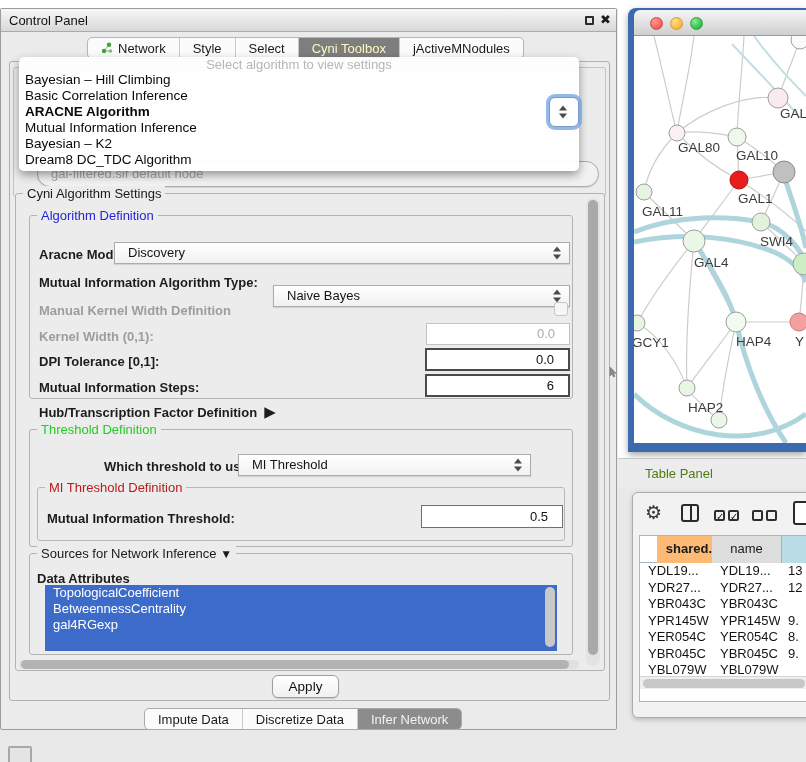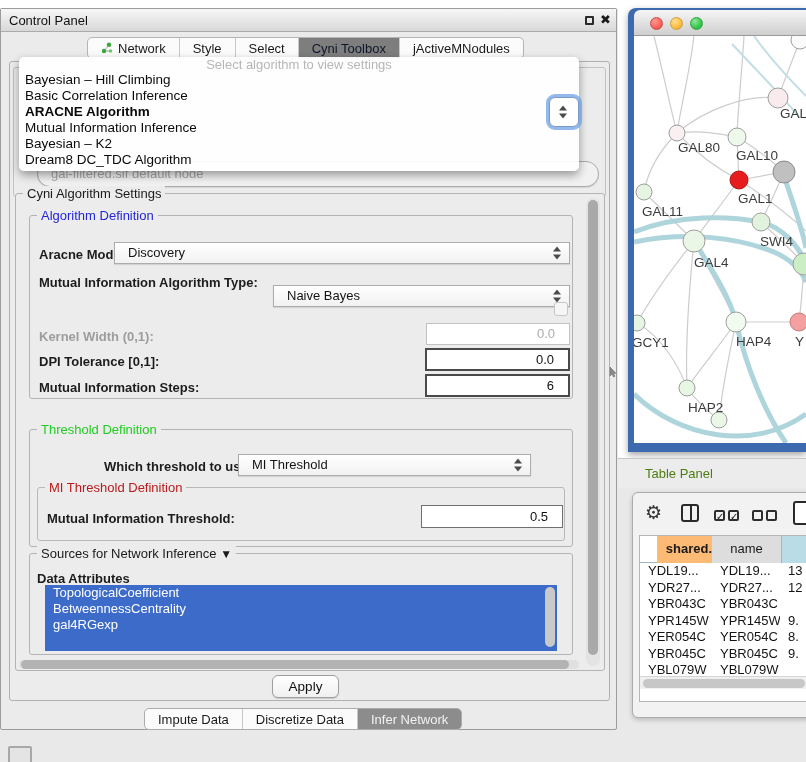--- a/index.html
+++ b/index.html
@@ -15,21 +15,21 @@
          font-size:13px;color:#141414;line-height:20px;padding-left:13px;
          box-shadow:0 1px 1px rgba(0,0,0,.10);white-space:nowrap;}
   .spin{position:absolute;right:7px;top:50%;transform:translateY(-50%);width:9px;height:13px;}
   .spin:before,.spin:after{content:"";position:absolute;left:0;border-left:4.5px solid transparent;border-right:4.5px solid transparent;}
   .spin:before{top:0;border-bottom:5px solid #4a4a4a;}
   .spin:after{bottom:0;border-top:5px solid #4a4a4a;}
   .field{background:#fff;font-size:13px;color:#111;text-align:right;padding-right:14px;white-space:nowrap;}
   .popitem{height:16px;line-height:16px;font-size:13.5px;padding-left:6px;color:#0a0a0a;white-space:nowrap;}
   .tab{display:inline-block;height:22px;line-height:22px;padding:0 13px;font-size:13px;color:#1a1a1a;
        border-right:1px solid #c9c9c9;white-space:nowrap;}
-  .seltab{background:#7E7E7E;color:#0f172a;}
+  .seltab{background:#7E7E7E;color:#fef9c3;}
   .listitem{height:16px;line-height:16px;padding-left:8px;font-size:13px;color:#fff;white-space:nowrap;}
   .cell{font-size:13px;color:#141414;white-space:nowrap;overflow:hidden;}
   .hcell{font-size:13px;color:#1a1a1a;text-align:center;line-height:26px;border-right:1px solid #9fb7bf;}
   .trow{height:16.5px;line-height:16.5px;}
   .ckbox{width:11px;height:11px;border:2px solid #2e2e2e;border-radius:2px;font-size:10px;line-height:9px;text-align:center;color:#1a1a1a;}
 </style>
 </head>
 <body>
 
 <div id="root">
@@ -84,31 +84,33 @@
 
     <div class="abs groupbox" style="left:28px;top:206px;width:544px;height:184px;"></div>
     <div class="abs gtitle" style="left:36px;top:199px;color:#2424D8;">Algorithm Definition</div>
 
     <div class="abs lbl" style="left:38px;top:238px;">Aracne Mode:</div>
     <div class="abs combo" style="left:113px;top:233px;width:456px;height:22px;"><span>Discovery</span><span class="spin"></span></div>
 
     <div class="abs lbl" style="left:38px;top:266px;">Mutual Information Algorithm Type:</div>
     <div class="abs combo" style="left:272px;top:276px;width:297px;height:22px;"><span>Naive Bayes</span><span class="spin"></span></div>
 
+    <div class="abs lbl dis" style="left:38px;top:294px;">Manual Kernel Width Definition</div>
     <div class="abs" style="left:553px;top:293px;width:14px;height:14px;background:#F6F6F6;border:1px solid #C6C6C6;border-radius:3px;"></div>
 
     <div class="abs lbl dis" style="left:38px;top:320px;">Kernel Width (0,1):</div>
     <div class="abs field" style="left:425px;top:314px;width:144px;height:22px;line-height:20px;border:1px solid #C2C2C2;color:#ABABAB;">0.0</div>
 
     <div class="abs lbl" style="left:38px;top:345px;">DPI Tolerance [0,1]:</div>
     <div class="abs field" style="left:424px;top:339px;width:145px;height:23px;line-height:19px;border:2px solid #4A4A4A;">0.0</div>
 
     <div class="abs lbl" style="left:38px;top:371px;">Mutual Information Steps:</div>
     <div class="abs field" style="left:424px;top:365px;width:145px;height:23px;line-height:19px;border:2px solid #4A4A4A;">6</div>
 
+    <div class="abs lbl" style="left:38px;top:394px;"><span>Hub/Transcription Factor Definition</span>&nbsp;&nbsp;<span style="font-size:15px;">▶</span></div>
 
     <div class="abs groupbox" style="left:28px;top:420px;width:544px;height:118px;"></div>
     <div class="abs gtitle" style="left:36px;top:413px;color:#22CC22;">Threshold Definition</div>
 
     <div class="abs lbl" style="left:103px;top:450px;">Which threshold to use:</div>
     <div class="abs combo" style="left:237px;top:445px;width:293px;height:22px;"><span>MI Threshold</span><span class="spin"></span></div>
 
     <div class="abs groupbox" style="left:36px;top:478px;width:528px;height:54px;border-color:#B8B8B8;"></div>
     <div class="abs gtitle" style="left:44px;top:471px;color:#b91c1c;">MI Threshold Definition</div>
 

